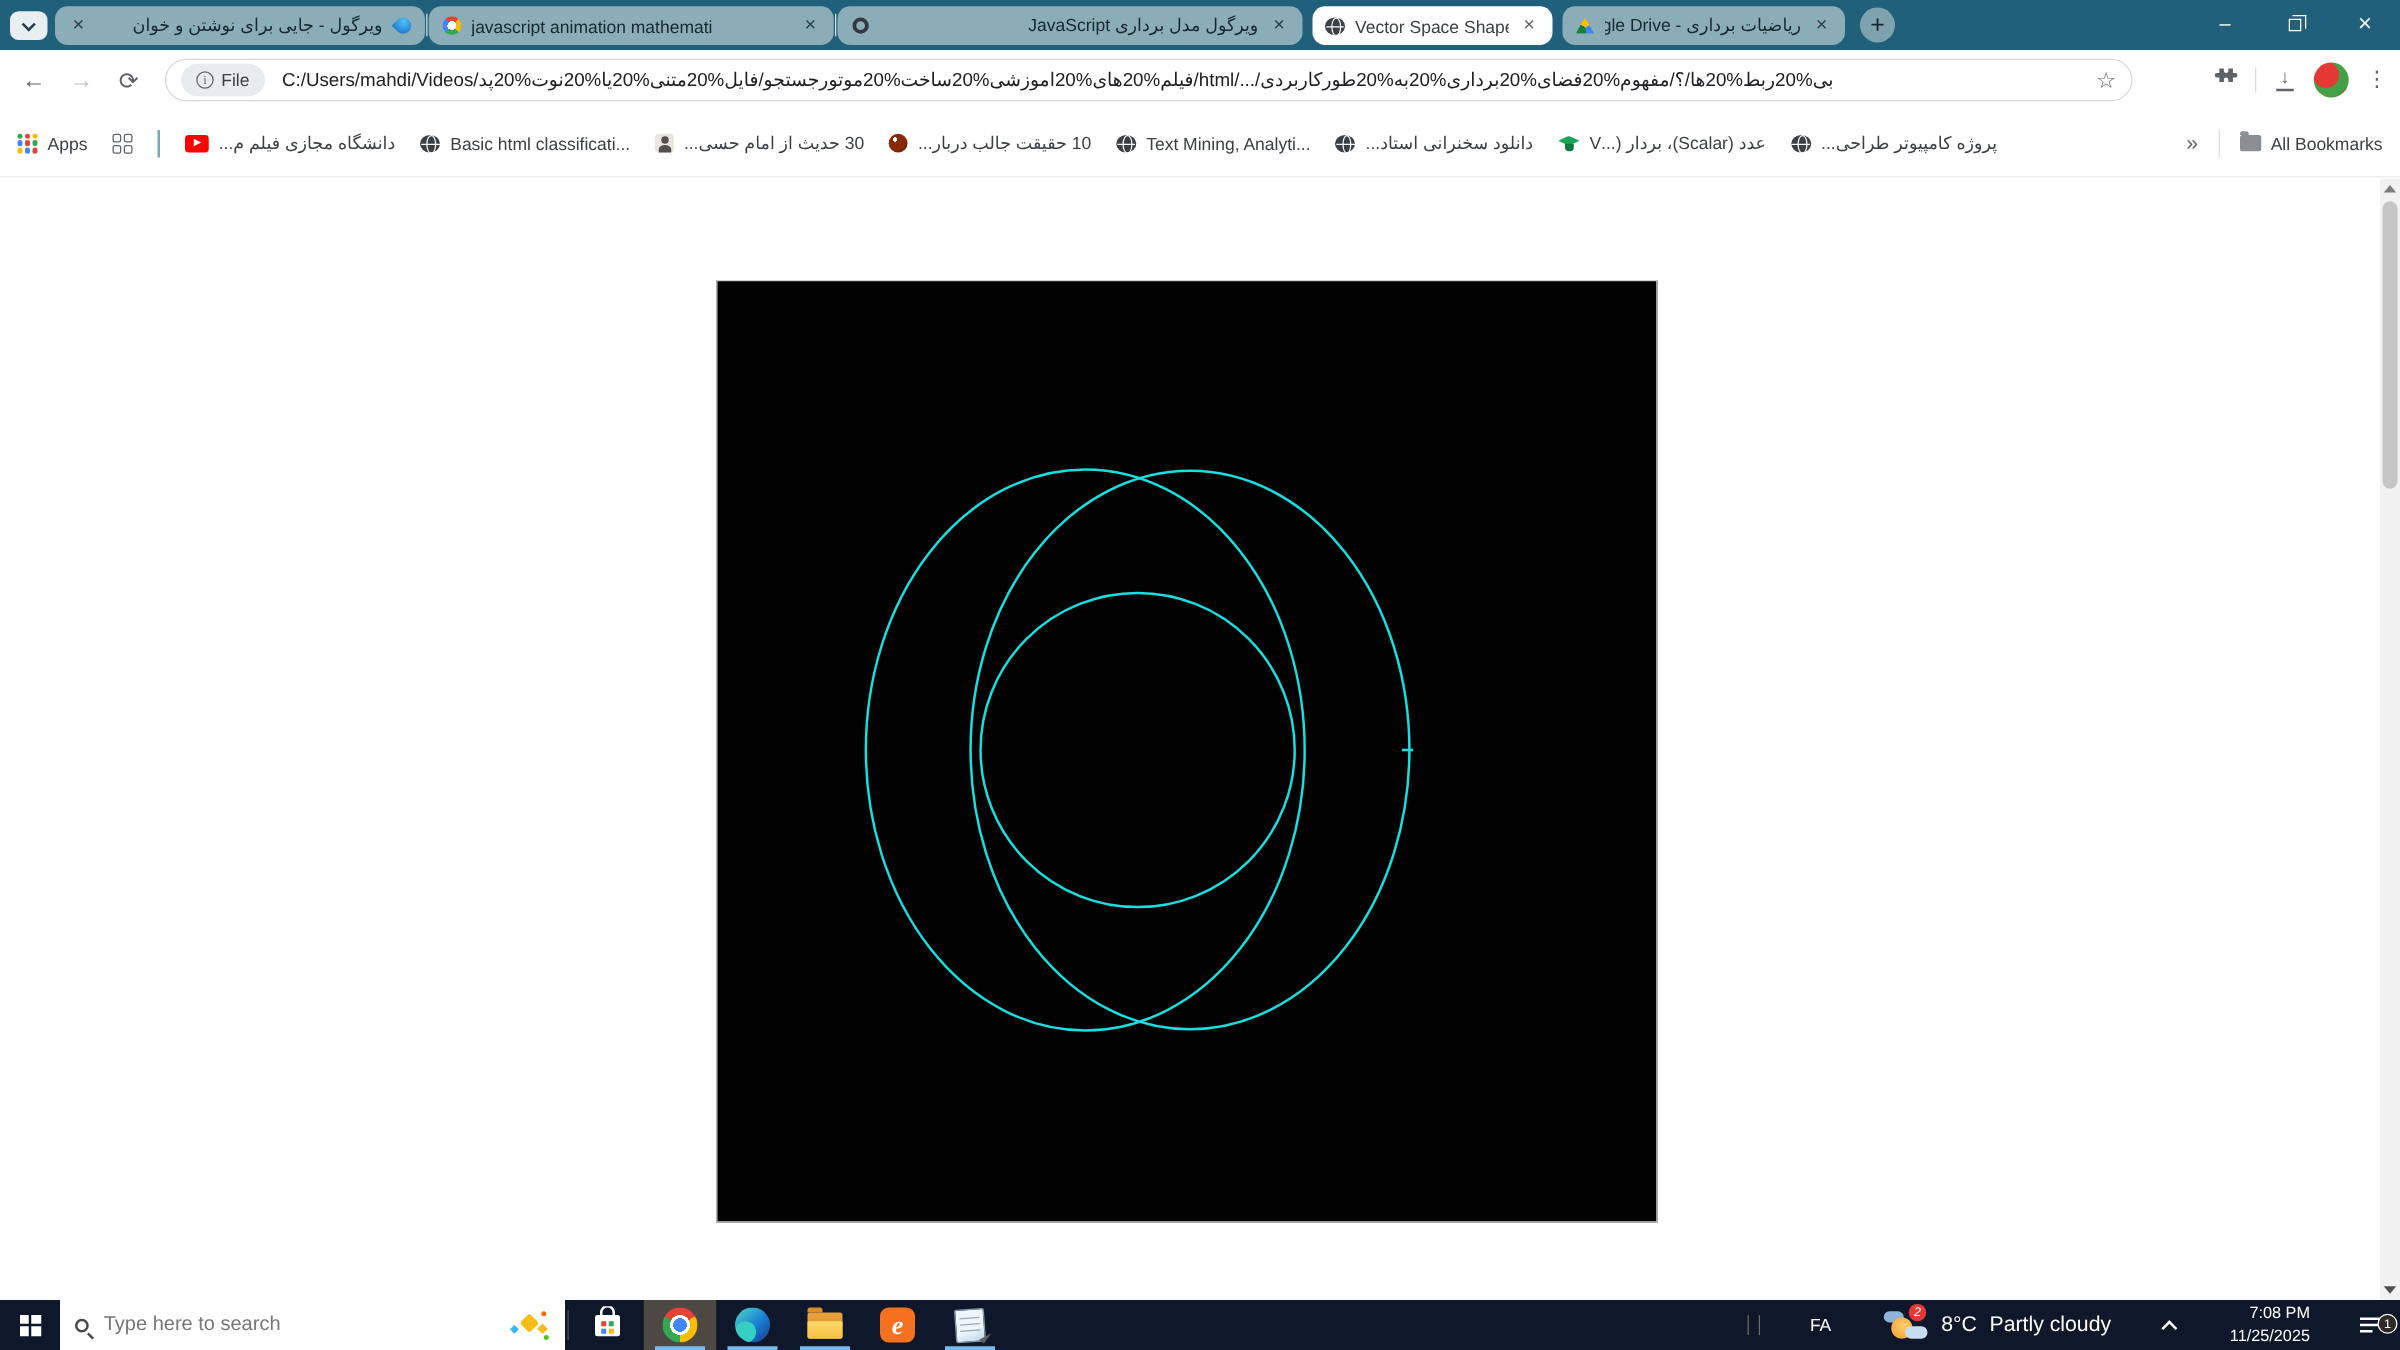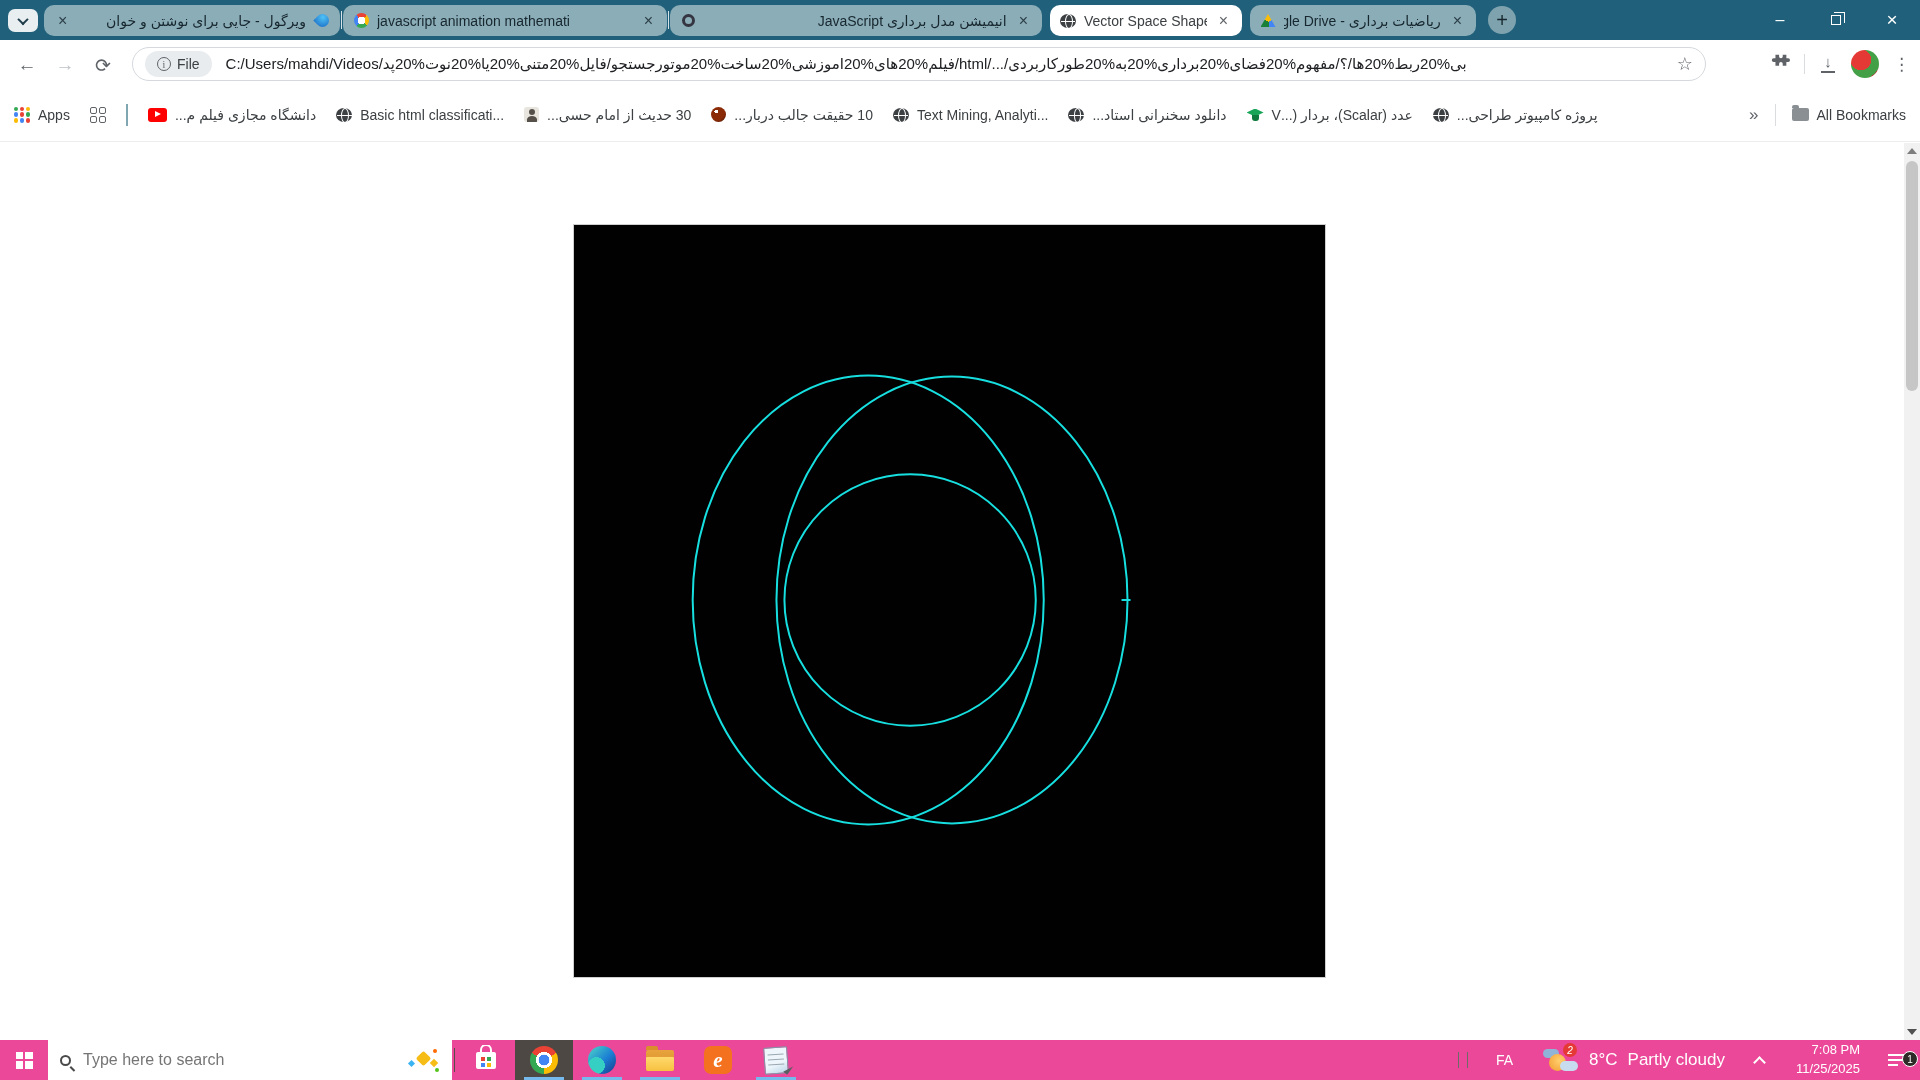--- a/index.html
+++ b/index.html
@@ -103,21 +103,21 @@
   #canvas-box { position:absolute; left:573px; top:81px; width:753px; height:754px;
     background:#010101; border:1px solid #cfcfcf; }
   #canvas-box svg { width:100%; height:100%; display:block; }
   #scrollbar { position:absolute; right:0; top:0; width:16px; height:897px; background:#f1f1f1; }
   .sb-arrow { position:absolute; left:0; width:16px; height:16px; display:flex; align-items:center; justify-content:center; cursor:pointer; }
   .tri-up { border-left:5px solid transparent; border-right:5px solid transparent; border-bottom:6px solid #7d7d7d; }
   .tri-down { border-left:5px solid transparent; border-right:5px solid transparent; border-top:6px solid #505050; }
   #sb-thumb { position:absolute; left:2px; top:18px; width:12px; height:230px; background:#c6c6c6; border-radius:6px; cursor:pointer; }
 
   
-  #taskbar { position:absolute; left:0; top:1040px; width:1920px; height:40px; background:#ec4899;
+  #taskbar { position:absolute; left:0; top:1040px; width:1920px; height:40px; background:#0f172a;
     display:flex; align-items:stretch; color:#ffffff; }
   .tb-cell { width:48px; display:flex; align-items:center; justify-content:center; cursor:pointer; position:relative; }
   .win-logo { width:17px; height:17px; display:grid; grid-template-columns:1fr 1fr; gap:2px; }
   .win-logo i { background:#ffffff; }
   #tb-search { width:404px; background:#ffffff; display:flex; align-items:center; padding:0 12px; gap:10px; cursor:text; }
   .mag { width:11px; height:11px; border:2px solid #4a4a4a; border-radius:50%; position:relative; flex:0 0 auto; }
   .mag::after { content:""; position:absolute; left:9px; top:9px; width:6px; border-top:2px solid #4a4a4a;
     transform:rotate(45deg); transform-origin:left top; }
   #tb-search input { border:none; outline:none; flex:1; font-size:16px; color:#3a3a3a;
     font-family:"Liberation Sans", sans-serif; background:transparent; }
@@ -147,21 +147,21 @@
     background:linear-gradient(#ffd96b,#f7c142); border-radius:1px 1px 2px 2px; }
   .orange-e { width:28px; height:28px; border-radius:7px; background:#f4711f; color:#fff;
     font-family:"Liberation Serif", serif; font-style:italic; font-weight:bold; font-size:21px;
     display:flex; align-items:center; justify-content:center; }
   .notepad-ic { width:24px; height:27px; background:linear-gradient(160deg,#eef6fb 60%,#bcd6e8);
     border:1px solid #7e97a8; border-radius:2px; position:relative; transform:rotate(-4deg); }
   .notepad-ic::before { content:""; position:absolute; left:3px; top:6px; width:16px;
     border-top:1.5px solid #9aa7b0; box-shadow:0 5px 0 #9aa7b0, 0 10px 0 #9aa7b0; }
   .notepad-ic::after { content:""; position:absolute; right:-3px; bottom:-2px; width:0; height:0;
     border-left:5px solid transparent; border-bottom:10px solid #5a5f63; transform:rotate(40deg); }
-  #tray { margin-left:auto; display:flex; align-items:center; gap:4px; }
+  #tray { margin-left:auto; display:flex; align-items:center; gap:16px; }
   .grip { width:10px; height:16px; border-left:1px solid #6d6a67; border-right:1px solid #6d6a67; margin-right:10px; }
   .lang { font-size:14px; padding:0 14px; cursor:pointer; }
   .weather { display:flex; align-items:center; gap:10px; padding:0 12px; cursor:pointer; }
   .moonclouds { position:relative; width:36px; height:28px; }
   .moon { position:absolute; left:6px; top:8px; width:17px; height:17px; border-radius:50%;
     background:radial-gradient(circle at 60% 40%, #ffcf6e, #f29a2e); }
   .cloud1 { position:absolute; left:0px; top:3px; width:16px; height:9px; border-radius:7px; background:#8fb4d8; }
   .cloud2 { position:absolute; left:17px; top:15px; width:18px; height:10px; border-radius:7px; background:#c7dcef; }
   .wbadge { position:absolute; left:20px; top:-3px; width:14px; height:14px; border-radius:50%;
     background:#e53935; color:#fff; font-size:10px; display:flex; align-items:center; justify-content:center; }
@@ -201,21 +201,21 @@
         </span>
       <span class="title">javascript animation mathemati</span>
       <span class="close">×</span>
     </div>
     <span class="tab-sep"></span>
 
     <div class="tab" style="width:372px">
       <span class="favicon">
           <i class="fav-chatgpt"></i>
         </span>
-      <span class="title" dir="auto">انیمیشن مدل برداری JavaScript</span>
+      <span class="title" dir="auto">ویرگول مدل برداری JavaScript</span>
       <span class="close">×</span>
     </div>
 
     <div class="tab active" style="width:192px">
       <span class="favicon fav-globe"></span>
       <span class="title">Vector Space Shape</span>
       <span class="close">×</span>
     </div>
 
     <div class="tab" style="width:226px">

